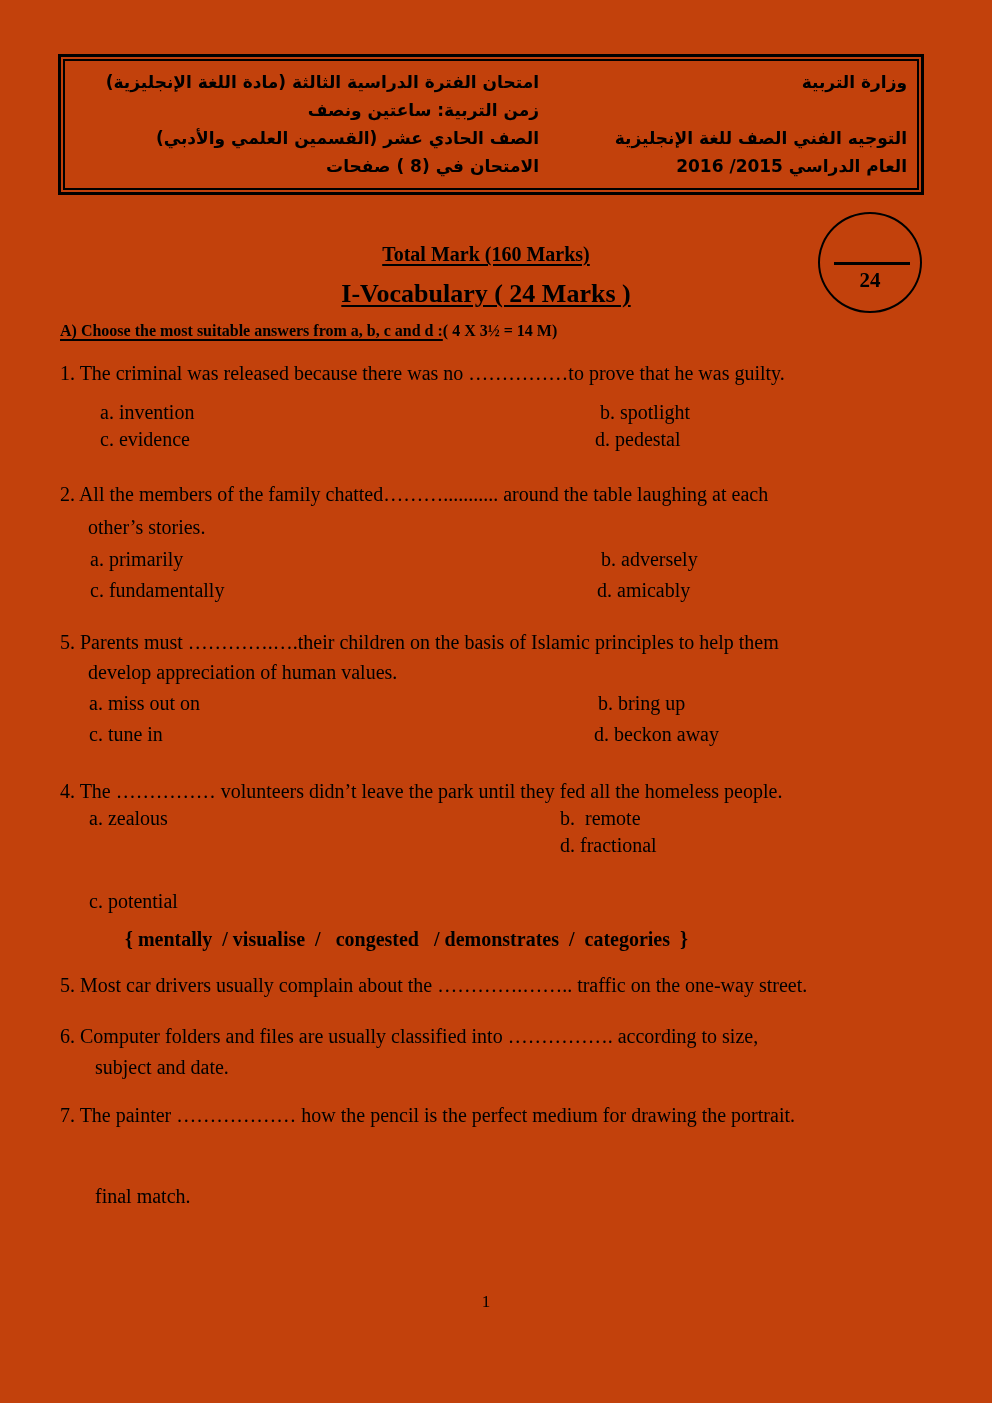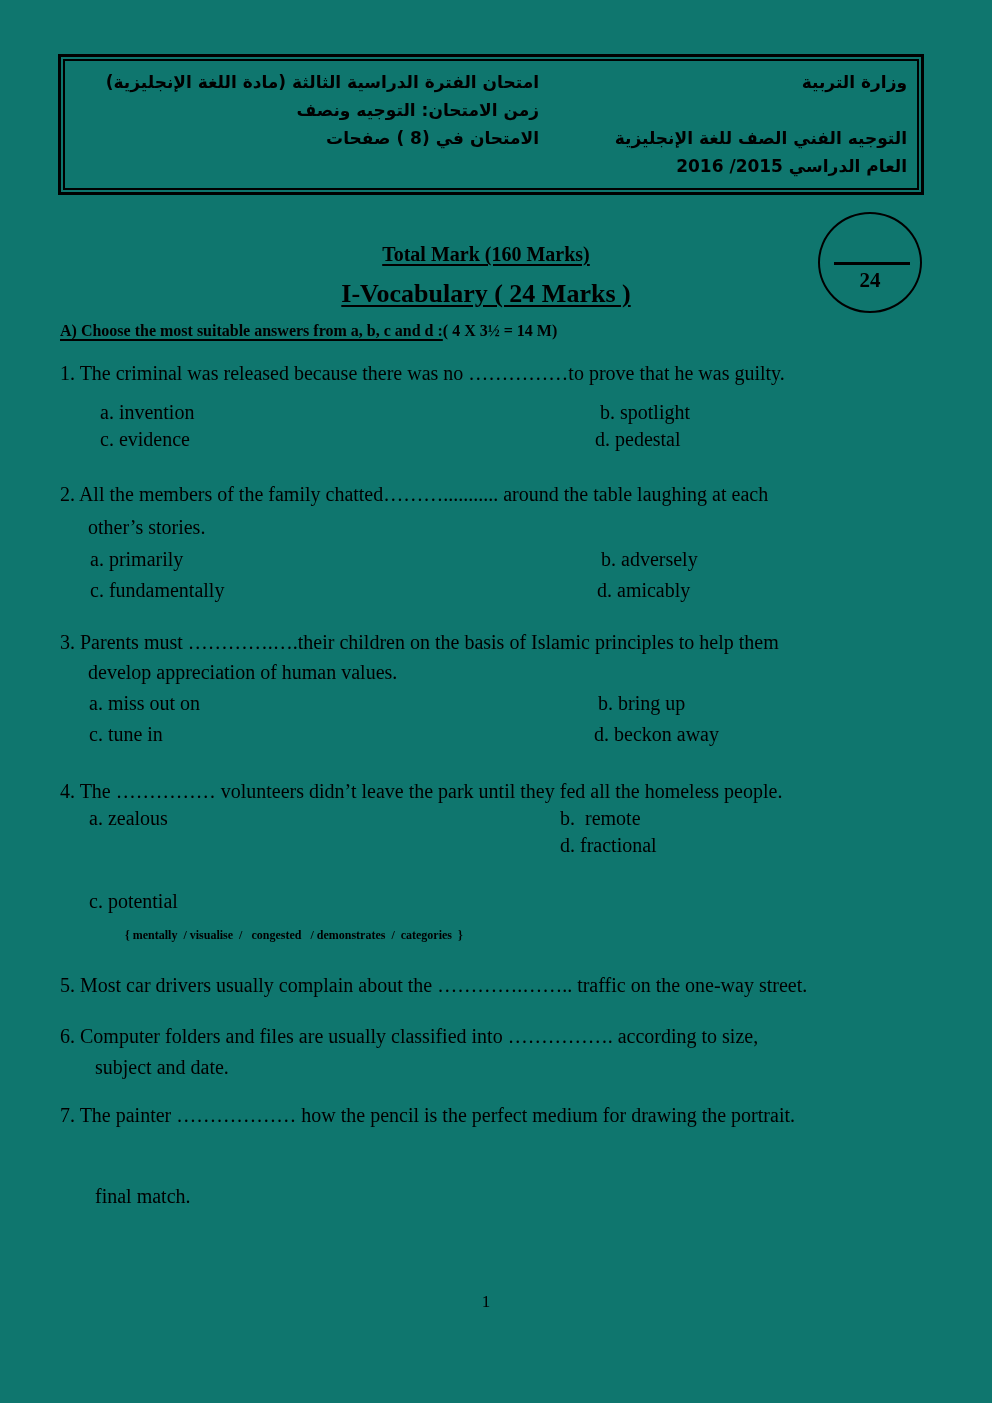--- a/index.html
+++ b/index.html
@@ -1,18 +1,18 @@
 <!DOCTYPE html>
 <html><head>
 <meta charset="utf-8">
 <style>
   * { margin: 0; padding: 0; box-sizing: border-box; }
   html, body { background: #ffffff; }
   body { width: 992px; height: 1403px; position: relative; font-family: "Liberation Serif", serif; color: #000; }
-  .page { position: absolute; left: 0; top: 0; width: 992px; height: 1403px; background: #0f766e; overflow: hidden; }
+  .page { position: absolute; left: 0; top: 0; width: 992px; height: 1403px; background: #c2410c; overflow: hidden; }
   .abs { position: absolute; }
 
   
   .hdr-box { left: 58px; top: 54px; width: 866px; height: 141px; border: 3px solid #000; padding: 2px; }
   .hdr-inner { width: 100%; height: 100%; border: 2px solid #000; position: relative; }
   .ar { font-family: "DejaVu Sans", sans-serif; font-weight: bold; font-size: 17px; line-height: 28px; direction: rtl; }
   .hdr-left  { position: absolute; left: 4px;  top: 7px; width: 470px; text-align: right; }
   .hdr-right { position: absolute; right: 10px; top: 7px; width: 330px; text-align: right; }
   .hdr-gap { height: 28px; }
 
@@ -21,33 +21,34 @@
   .oval-line { position: absolute; left: 14px; top: 48px; width: 76px; border-top: 3px solid #000; }
   .oval-num { position: absolute; left: 0; top: 54px; width: 100%; text-align: center; font-weight: bold; font-size: 21px; }
 
   .title    { left: 0; top: 243px; width: 972px; text-align: center; font-size: 20px; font-weight: bold; }
   .subtitle { left: 0; top: 279px; width: 972px; text-align: center; font-size: 26px; font-weight: bold; }
   .u { text-decoration: underline; text-decoration-thickness: 2px; text-underline-offset: 3px; }
 
   .sec-head { font-size: 16px; font-weight: bold; white-space: pre; }
   .qline { font-size: 20px; white-space: pre; }
   .opt { font-size: 20px; white-space: pre; }
-  .wordlist { font-size: 12px; font-weight: bold; white-space: pre; }
+  .wordlist { font-size: 20px; font-weight: bold; white-space: pre; }
   .pagenum { left: 0; top: 1292px; width: 972px; text-align: center; font-size: 17px; }
 </style>
 </head>
 <body>
 
 <div class="page">
 
   <div class="abs hdr-box">
     <div class="hdr-inner">
       <div class="hdr-left ar" dir="rtl">
         <div>امتحان الفترة الدراسية الثالثة (مادة اللغة الإنجليزية)</div>
-        <div>زمن الامتحان: التوجيه ونصف</div>
+        <div>زمن التربية: ساعتين ونصف</div>
+        <div>الصف الحادي عشر (القسمين العلمي والأدبي)</div>
         <div>الامتحان في  (8 ) صفحات</div>
       </div>
       <div class="hdr-right ar" dir="rtl">
         <div>وزارة التربية</div>
         <div class="hdr-gap"></div>
         <div>التوجيه الفني الصف للغة الإنجليزية</div>
         <div>العام الدراسي 2015/ 2016</div>
       </div>
     </div>
   </div>
@@ -68,21 +69,21 @@
   <div class="abs opt" style="left:100px; top:428px;">c. evidence</div>
   <div class="abs opt" style="left:595px; top:428px;">d. pedestal</div>
 
   <div class="abs qline" style="left:60px; top:483px;">2. All the members of the family chatted………........... around the table laughing at each</div>
   <div class="abs qline" style="left:88px; top:516px;">other’s stories.</div>
   <div class="abs opt" style="left:90px; top:548px;">a. primarily</div>
   <div class="abs opt" style="left:601px; top:548px;">b. adversely</div>
   <div class="abs opt" style="left:90px; top:579px;">c. fundamentally</div>
   <div class="abs opt" style="left:597px; top:579px;">d. amicably</div>
 
-  <div class="abs qline" style="left:60px; top:631px;">3. Parents must ………….….their children on the basis of Islamic principles to help them</div>
+  <div class="abs qline" style="left:60px; top:631px;">5. Parents must ………….….their children on the basis of Islamic principles to help them</div>
   <div class="abs qline" style="left:88px; top:661px;">develop appreciation of human values.</div>
   <div class="abs opt" style="left:89px; top:692px;">a. miss out on</div>
   <div class="abs opt" style="left:598px; top:692px;">b. bring up</div>
   <div class="abs opt" style="left:89px; top:723px;">c. tune in</div>
   <div class="abs opt" style="left:594px; top:723px;">d. beckon away</div>
 
   <div class="abs qline" style="left:60px; top:780px;">4. The …………… volunteers didn’t leave the park until they fed all the homeless people.</div>
   <div class="abs opt" style="left:89px; top:807px;">a. zealous</div>
   <div class="abs opt" style="left:560px; top:807px;">b.  remote</div>
   <div class="abs opt" style="left:89px; top:842px;margin-top:48px;">c. potential</div>

